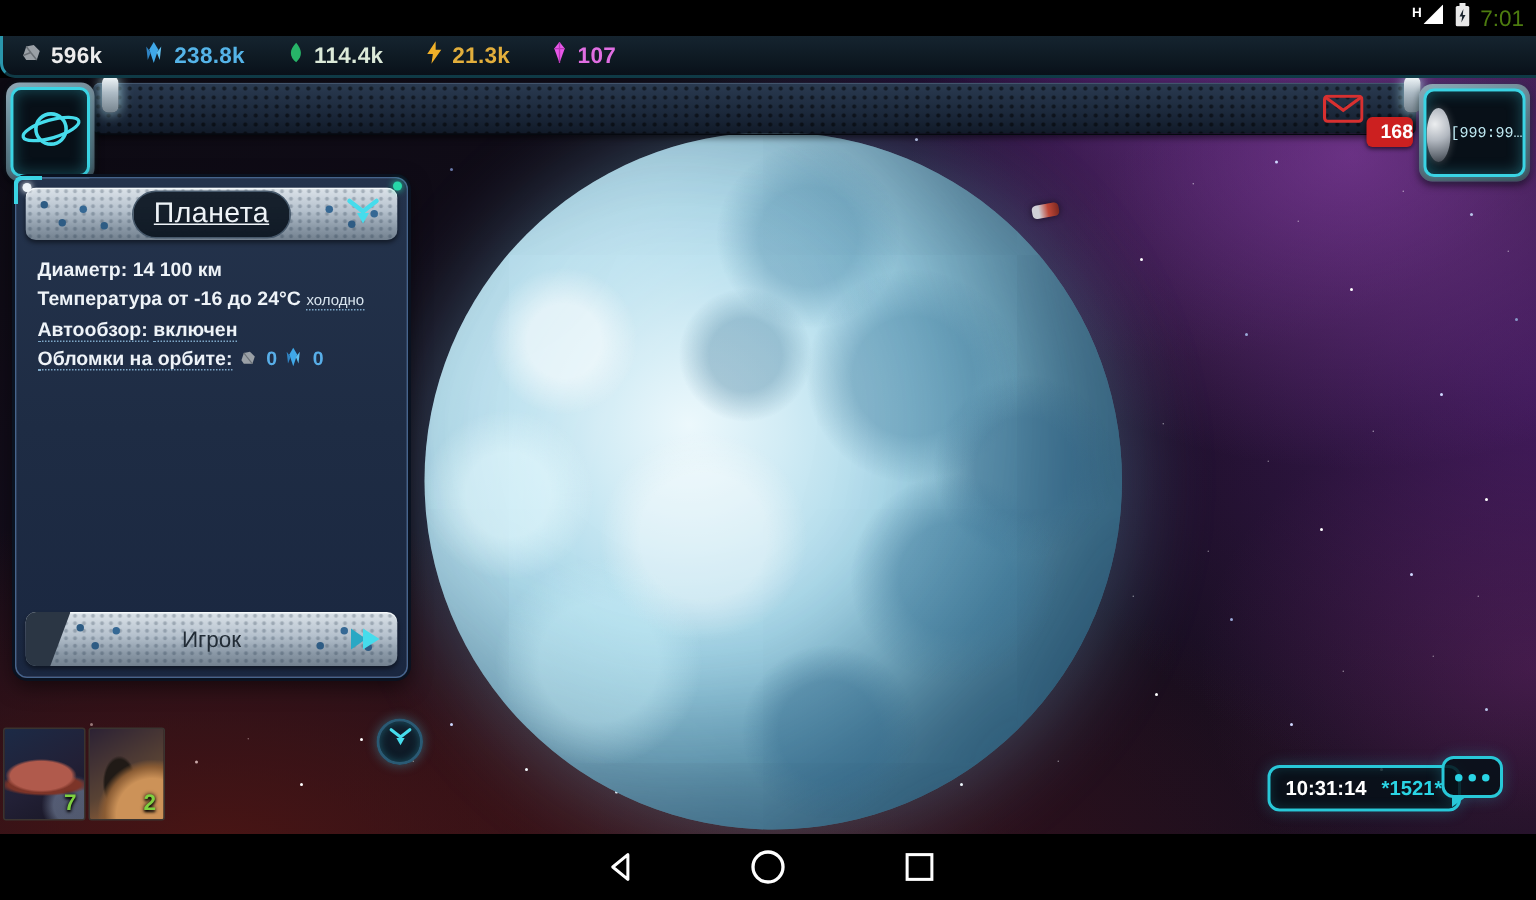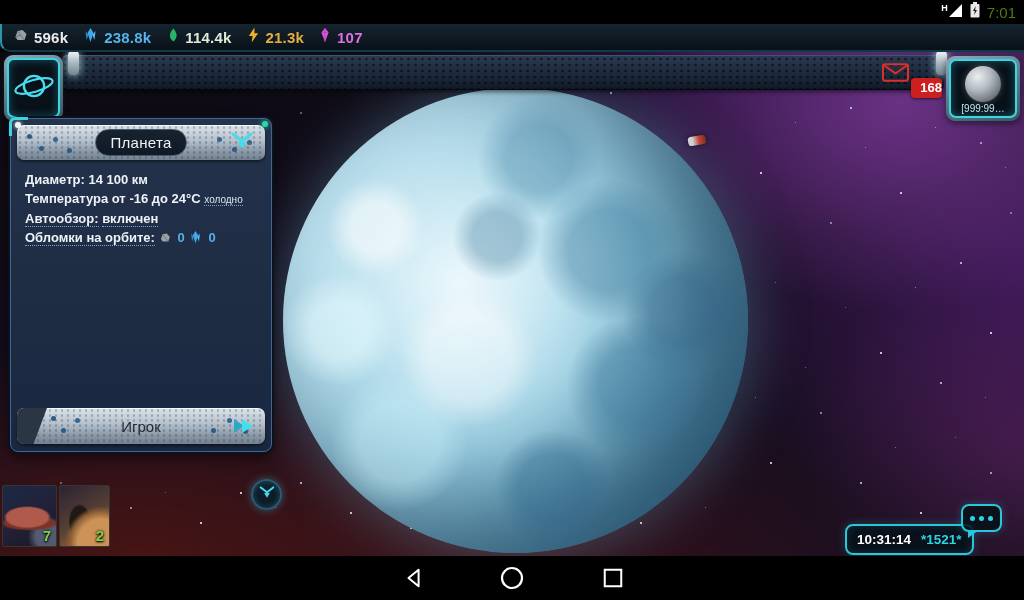--- a/index.html
+++ b/index.html
@@ -11,21 +11,21 @@
   .status-bar { position:absolute; top:0; left:0; width:1024px; height:24px; background:#000;
     display:flex; justify-content:flex-end; align-items:center; gap:7px; padding-right:8px; }
   .net-group { display:flex; align-items:flex-start; gap:1px; }
   .net-mode { color:#fff; font-size:9px; font-weight:700; line-height:9px; margin-top:1px; }
   .clock-time { color:#4d7c0f; font-size:15px; }
 
   
   .resource-bar { position:absolute; top:24px; left:0; width:1024px; height:28px;
     background:linear-gradient(180deg,#15242f 0%, #0c161f 75%, #091019 100%);
     border-bottom:2px solid #0f3a46; border-left:2px solid #2a96ac; border-radius:0 0 0 10px;
-    display:flex; align-items:center; gap:0; padding-left:10px; }
+    display:flex; align-items:center; gap:12px; padding-left:10px; }
   .res-item { display:flex; align-items:center; gap:5px; margin-right:14px; }
   .res-val { font-size:15px; font-weight:700; letter-spacing:.2px; }
   .res-val.c0{color:#ececec}.res-val.c1{color:#55b4e8}.res-val.c2{color:#dcead9}
   .res-val.c3{color:#e2ae3c}.res-val.c4{color:#e06ee2}
 
   
   .game { position:absolute; top:52px; left:0; width:1024px; height:504px; overflow:hidden;
     background:
       radial-gradient(ellipse 420px 300px at 88% 10%, rgba(168,80,200,.50), transparent 70%),
       radial-gradient(ellipse 520px 400px at 102% 42%, rgba(115,40,165,.45), transparent 70%),
@@ -95,43 +95,43 @@
     line-height:20px; box-shadow:0 1px 3px rgba(0,0,0,.6); }
   .mail-ico { position:absolute; left:820px; top:7px; }
 
   
   .btn-frame { position:absolute; border-radius:9px; padding:3px;
     background:linear-gradient(160deg,#98a5b2 0%, #5c6a76 55%, #3c4852 100%);
     box-shadow:0 2px 6px rgba(0,0,0,.6); }
   .btn-galaxy { left:4px; top:3px; width:59px; height:66px; }
   .btn-inner { width:100%; height:100%; border-radius:7px; background:#081018;
     border:2px solid #3ad4e4; box-shadow:inset 0 0 10px rgba(58,212,228,.35), 0 0 6px rgba(58,212,228,.4);
-    display:flex; flex-direction:column; align-items:center; justify-content:center; overflow:hidden; }
+    display:flex; flex-direction:row; align-items:center; justify-content:center; overflow:hidden;font-family:Liberation Mono, monospace; }
   .btn-miniplanet { left:946px; top:4px; width:74px; height:65px; }
   .mini-planet-ball { width:36px; height:36px; border-radius:50%; margin-top:2px;
     background:radial-gradient(circle at 35% 30%, #eceef0 0%, #b2b8c0 40%, #6c737c 75%, #383e46 100%);
     box-shadow:0 0 6px rgba(255,255,255,.25); }
   .mini-coords { color:#bfe9f2; font-size:10px; margin-top:1px; white-space:nowrap; }
 
   
   .panel { position:absolute; left:10px; top:66px; width:262px; height:334px;
     background:linear-gradient(180deg,#24334c 0%, #1e2c44 50%, #1a2740 100%);
     border:1px solid #46648c; border-radius:8px;
     box-shadow:0 0 0 2px #0a1220, 0 5px 14px rgba(0,0,0,.55); }
   .panel::before { content:''; position:absolute; left:-2px; top:-2px; width:16px; height:16px;
     border-left:3px solid #3ad4e4; border-top:3px solid #3ad4e4; border-radius:6px 0 0 0; }
   .metal-hdr { position:relative; height:35px; border-radius:7px;
     background-image:radial-gradient(circle, rgba(20,40,60,.25) 1px, transparent 1.6px),
       linear-gradient(180deg,#dde4ea 0%, #b4c0cc 45%, #8c9aa8 75%, #73818f 100%);
     background-size:6px 5px, 100% 100%;
     display:flex; align-items:center; justify-content:center;
     box-shadow:0 2px 3px rgba(0,0,0,.45), inset 0 1px 0 #f4f8fa; }
   .panel-hdr { margin:6px 6px 0 6px; }
-  .hdr-pill { background:linear-gradient(180deg,#18222e,#101a26); color:#eef3f7; font-size:15px;
-    padding:4px 14px; border-radius:16px; border:1px solid #46586a; letter-spacing:.3px; }
+  .hdr-pill { background:linear-gradient(180deg,#18222e,#101a26); color:#eef3f7; font-size:19px;
+    padding:4px 14px; border-radius:16px; border:1px solid #46586a; letter-spacing:.3px;text-decoration:underline; }
   .hdr-dots { position:absolute; left:10px; top:9px; width:5px; height:5px; border-radius:50%;
     background:#2e5c84; box-shadow:12px 12px 0 #2e5c84, 26px 3px 0 #356894, 40px 14px 0 #2e5c84,
       190px 3px 0 #356894, 205px 13px 0 #2e5c84, 220px 6px 0 #356894; }
   .dot-white { position:absolute; left:-2px; top:-3px; width:6px; height:6px; border-radius:50%;
     background:#eef4f8; box-shadow:0 0 4px #fff; }
   .dot-green { position:absolute; right:-3px; top:-4px; width:6px; height:6px; border-radius:50%;
     background:#27d8a8; box-shadow:0 0 5px #27d8a8; }
   .hdr-chevron { position:absolute; right:10px; top:6px; }
 
   .panel-row1 { display:flex; margin:11px 14px 0 14px; }
@@ -181,21 +181,21 @@
       radial-gradient(ellipse 40px 10px at 50% 62%, #7c3428 0 60%, transparent 75%),
       radial-gradient(circle at 85% 85%, rgba(150,170,200,.45) 0 18%, transparent 30%),
       linear-gradient(150deg,#1c2a46 0%, #222036 55%, #181624 100%); }
   .fleet-2 { left:59px; width:51px;
     background:radial-gradient(circle at 85% 95%, #cc9258 0 34%, #8a5c34 45%, transparent 52%),
       radial-gradient(ellipse 16px 26px at 40% 60%, #201a16 0 60%, transparent 70%),
       linear-gradient(150deg,#2c2234 0%, #584234 55%, #8a5c38 80%, #3a2a20 100%); }
   .fleet-count { position:absolute; right:5px; bottom:2px; color:#7ed040; font-size:15px;
     font-weight:700; text-shadow:0 1px 2px #000, 0 0 3px #000; }
 
-  .timer-box { position:absolute; left:845px; top:472px; height:31px; border-radius:8px;
+  .timer-box { position:absolute; left:845px; top:458px; height:31px; border-radius:8px;
     border:2px solid #28c8d8; background:rgba(6,16,24,.85); display:flex; align-items:center;
     gap:10px; padding:0 10px; box-shadow:0 0 10px rgba(40,200,220,.25), inset 0 0 8px rgba(40,200,220,.18); }
   .timer-time { color:#fff; font-size:13.5px; font-weight:700; }
   .timer-score { color:#2ad4e4; font-size:13.5px; font-weight:700; }
   .chat-btn { position:absolute; left:961px; top:452px; width:41px; height:28px; border-radius:8px;
     border:2px solid #28c8d8; background:rgba(6,16,24,.85); display:flex; align-items:center;
     justify-content:center; gap:4px; box-shadow:0 0 10px rgba(40,200,220,.25); }
   .chat-btn::after { content:''; position:absolute; left:5px; bottom:-8px; width:11px; height:8px;
     background:#28c8d8; clip-path:polygon(0 0, 100% 0, 0 100%); }
   .chat-dot { width:5px; height:5px; border-radius:50%; background:#2ad4e4; }

